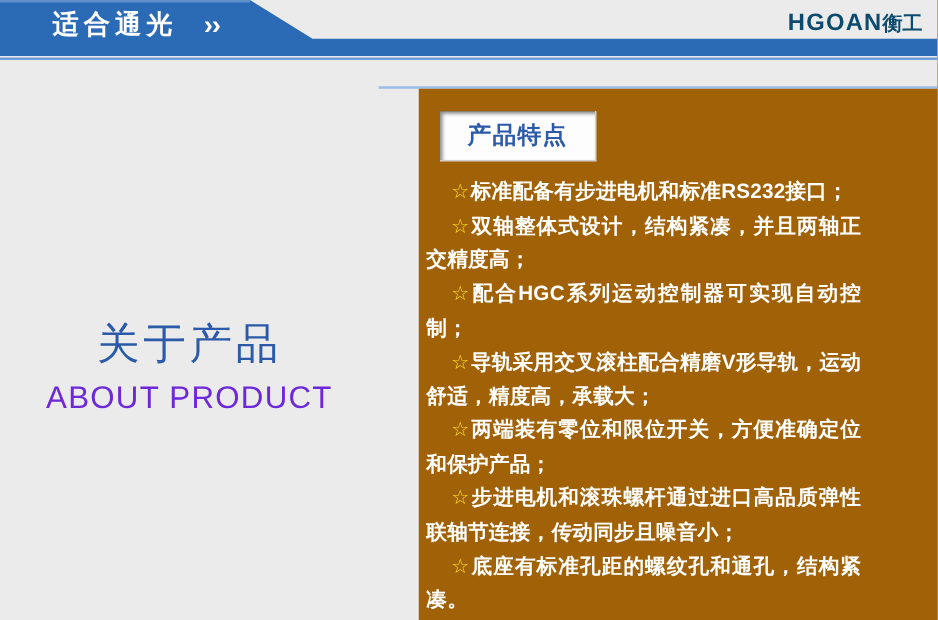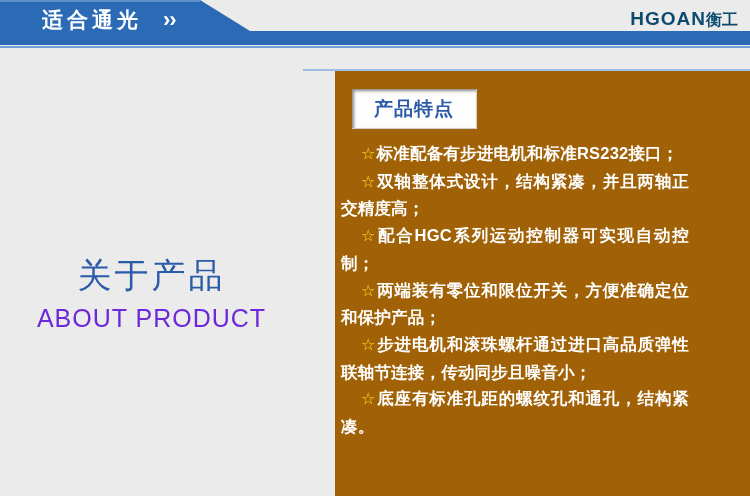--- a/index.html
+++ b/index.html
@@ -209,17 +209,18 @@
 
 <div class="panel-edge-top"></div>
 <div class="panel">
   <div class="panel-title-box">
     <div class="panel-title-text">产品特点</div>
   </div>
   <div class="feature-list">
       <div class="feature-item"><span class="star">☆</span><span>标准配备有步进电机和标准RS232接口；</span></div>
       <div class="feature-item"><span class="star">☆</span><span>双轴整体式设计，结构紧凑，并且两轴正交精度高；</span></div>
       <div class="feature-item"><span class="star">☆</span><span>配合HGC系列运动控制器可实现自动控制；</span></div>
+      <div class="feature-item"><span class="star">☆</span><span>导轨采用交叉滚柱配合精磨V形导轨，运动舒适，精度高，承载大；</span></div>
       <div class="feature-item"><span class="star">☆</span><span>两端装有零位和限位开关，方便准确定位和保护产品；</span></div>
       <div class="feature-item"><span class="star">☆</span><span>步进电机和滚珠螺杆通过进口高品质弹性联轴节连接，传动同步且噪音小；</span></div>
       <div class="feature-item"><span class="star">☆</span><span>底座有标准孔距的螺纹孔和通孔，结构紧凑。</span></div>
     </div>
 </div>
 
 </body></html>

